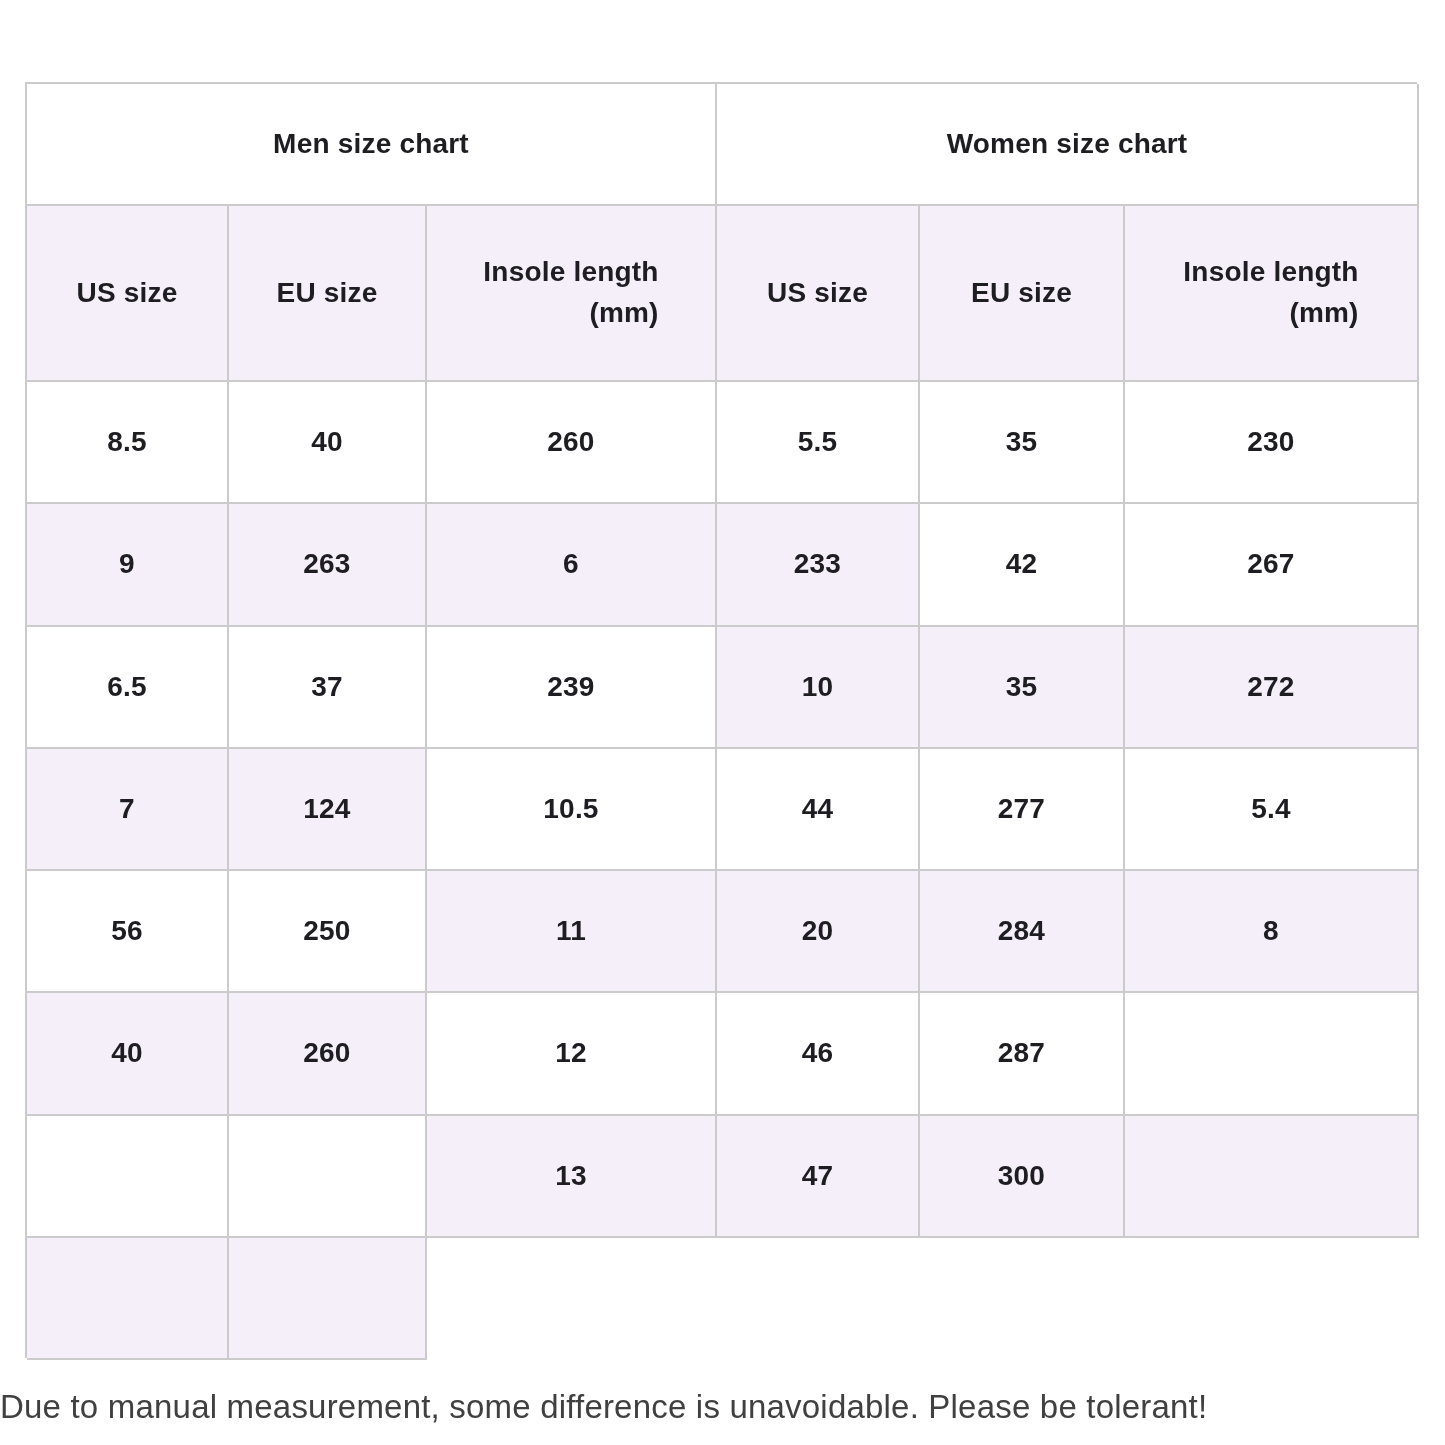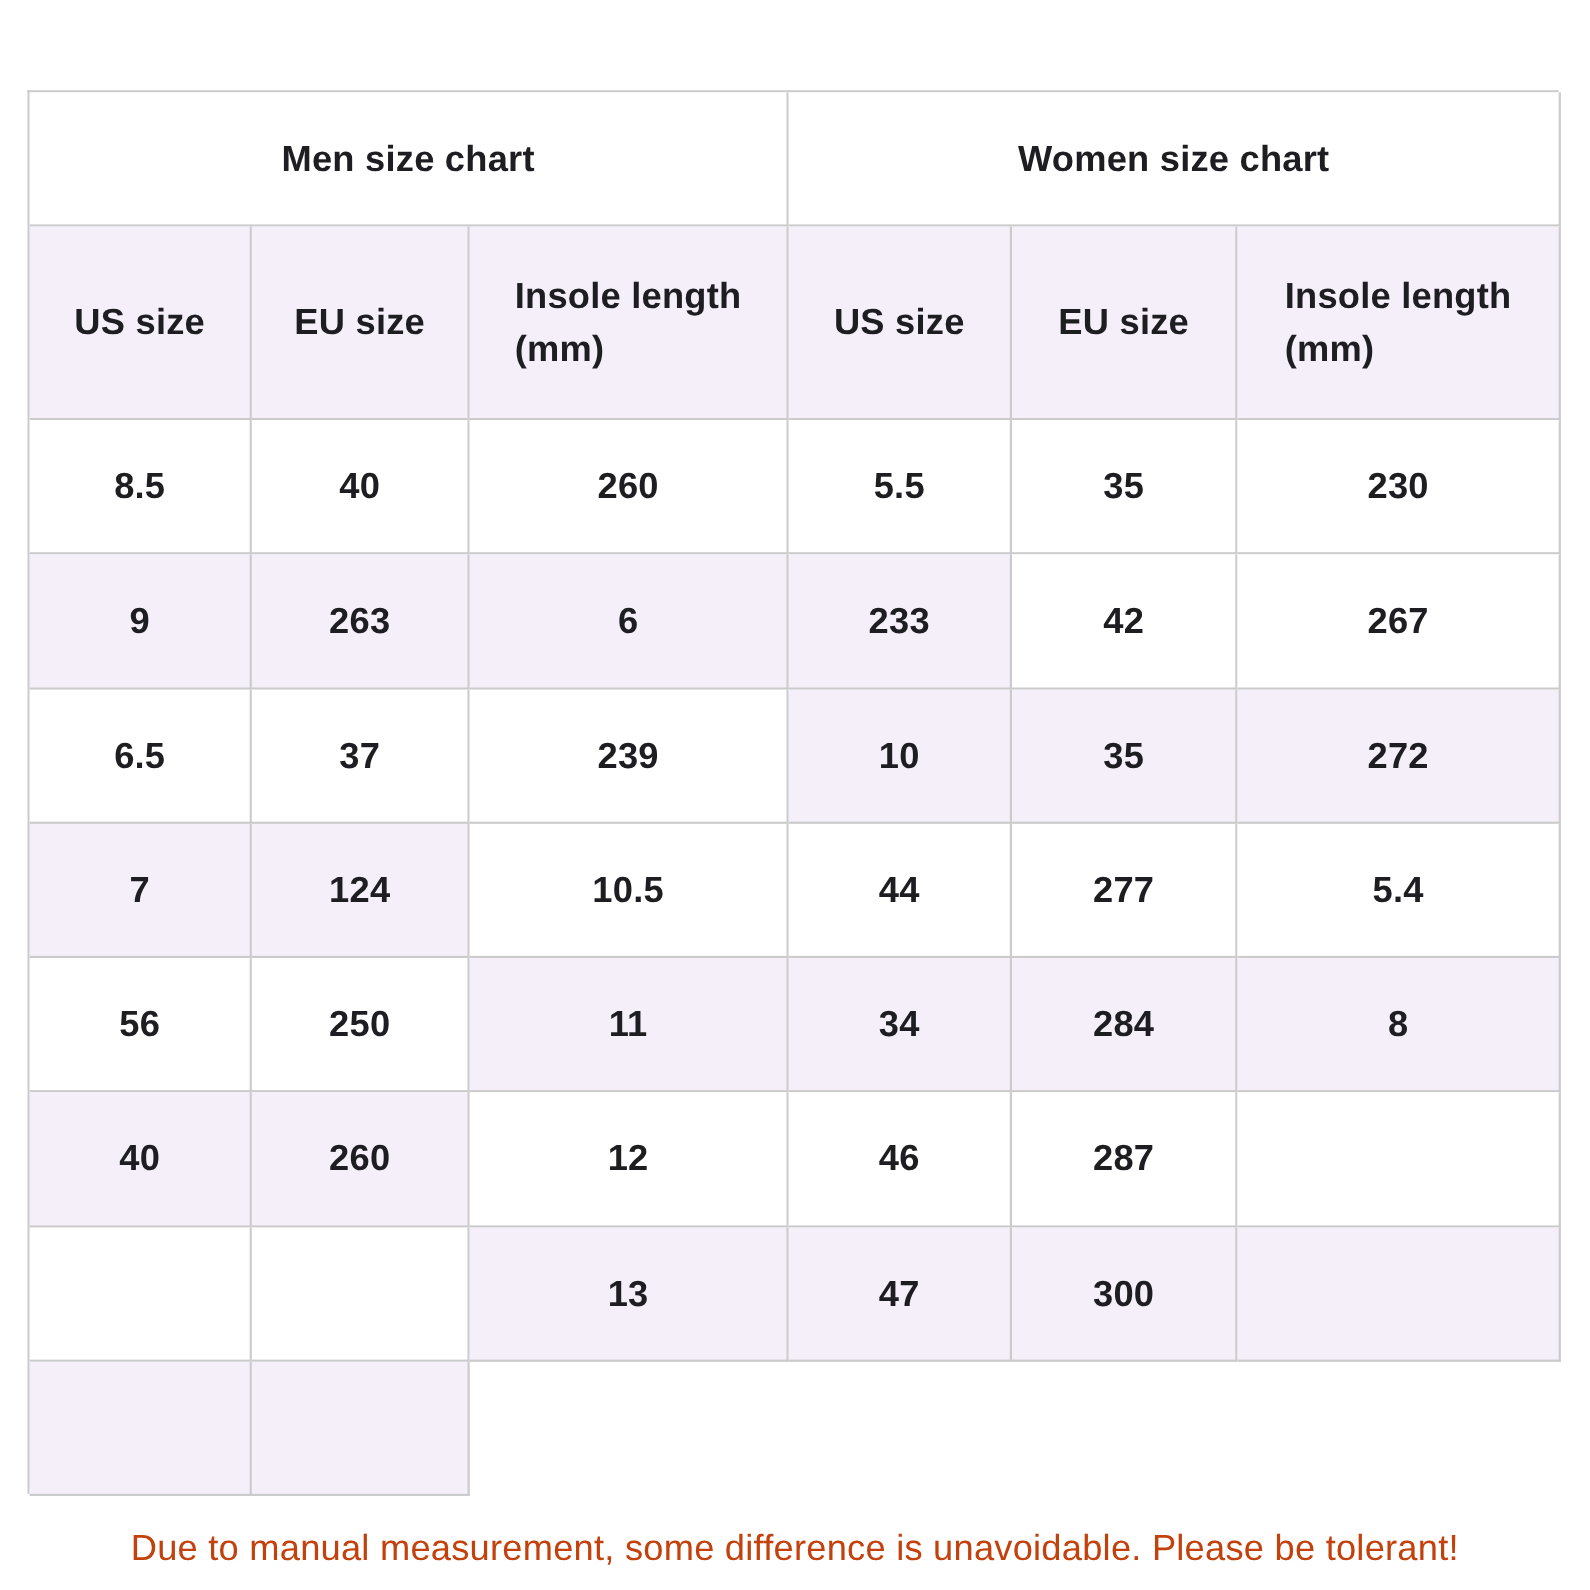--- a/index.html
+++ b/index.html
@@ -21,43 +21,42 @@
     border-top: 2px solid #cbcbcb;
     border-left: 2px solid #cbcbcb;
     background: #ffffff;
   }
   .cell {
     border-right: 2px solid #cbcbcb;
     border-bottom: 2px solid #cbcbcb;
     display: flex;
     align-items: center;
     justify-content: center;
-    text-align: left;
-    font-size: 33px;
+    text-align: right;
+    font-size: 28px;
     font-weight: 600;
     letter-spacing: 0.2px;
     background: #ffffff;
   }
   .title-cell { grid-row: 1; }
   .title-men   { grid-column: 1 / span 3; }
   .title-women { grid-column: 4 / span 3; }
   .head {
     background: #f5effa;
     white-space: pre-line;
     line-height: 1.45;
   }
   .alt { background: #f5effa; }
   .footer-note {
     position: absolute;
     left: 0; top: 1388px;
     width: 100%;
-    text-align: center;
     font-size: 33px;
     font-weight: 500;
-    color: #c2410c;
+    color: #404040;
     letter-spacing: 0.2px;
   }
 </style>
 </head>
 <body>
 
 <div class="size-table">
 
   <div class="cell title-cell title-men">Men size chart</div>
   <div class="cell title-cell title-women">Women size chart</div>
@@ -96,21 +95,21 @@
   <div class="cell alt">124</div>
 
   <div class="cell">10.5</div>
   <div class="cell">44</div>
   <div class="cell">277</div>
   <div class="cell">5.4</div>
   <div class="cell">56</div>
   <div class="cell">250</div>
 
   <div class="cell alt">11</div>
-  <div class="cell alt">34</div>
+  <div class="cell alt">20</div>
   <div class="cell alt">284</div>
   <div class="cell alt">8</div>
   <div class="cell alt">40</div>
   <div class="cell alt">260</div>
 
   <div class="cell">12</div>
   <div class="cell">46</div>
   <div class="cell">287</div>
   <div class="cell"></div>
   <div class="cell"></div>

